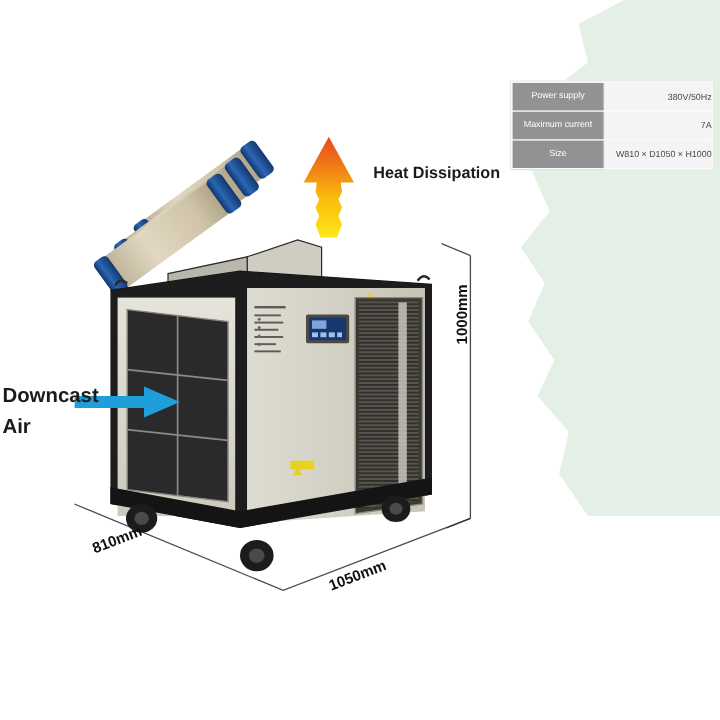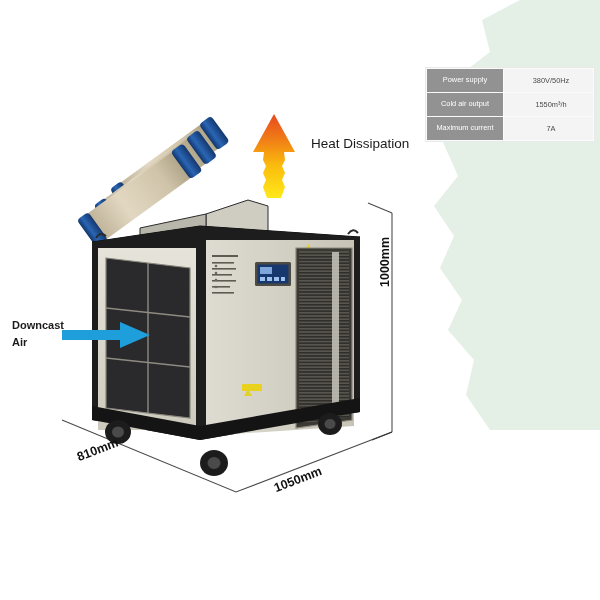--- a/index.html
+++ b/index.html
@@ -41,32 +41,32 @@
     text-align:center;
     height:21px;
     line-height:1.15;
     padding:1px 2px;
   }
   .spec-table td.k.two{height:25px;}
   .spec-table td.v{
     background:#f4f4f4;
     color:#4a4a4a;
     padding-left:5px;
-    text-align:center;
+    text-align:right;
   }
 
   
   .lbl{
     position:absolute;
-    font-weight:normal;
+    font-weight:bold;
     color:#1b1b1b;
     white-space:nowrap;
   }
   #heat-label{left:311px;top:136px;font-size:13.5px;}
-  #downcast-label{left:12px;top:317px;font-size:11px;line-height:1.52;font-weight:bold;}
+  #downcast-label{left:2px;top:317px;font-size:17px;line-height:1.52;font-weight:bold;}
 
   .dim{
     position:absolute;
     font-weight:bold;
     color:#101010;
     font-size:12.5px;
     white-space:nowrap;
   }
   #dim-h{left:378px;top:287px;transform:rotate(-90deg);transform-origin:left top;}
   #dim-w{left:75px;top:451px;transform:rotate(-21deg);transform-origin:left top;}
@@ -261,23 +261,23 @@
   <div class="dim" id="dim-w">810mm</div>
   <div class="dim" id="dim-d">1050mm</div>
 
   <table class="spec-table">
     <tbody id="spec-body">
         <tr>
           <td class="k">Power supply</td>
           <td class="v">380V/50Hz</td>
         </tr>
         <tr>
-          <td class="k">Cold air output</td>
-          <td class="v">1550m³/h</td>
-        </tr>
-        <tr>
           <td class="k">Maximum current</td>
           <td class="v">7A</td>
         </tr>
+        <tr>
+          <td class="k">Size</td>
+          <td class="v">W810 × D1050 × H1000</td>
+        </tr>
       </tbody>
   </table>
 
 </div>
 
 </body></html>

